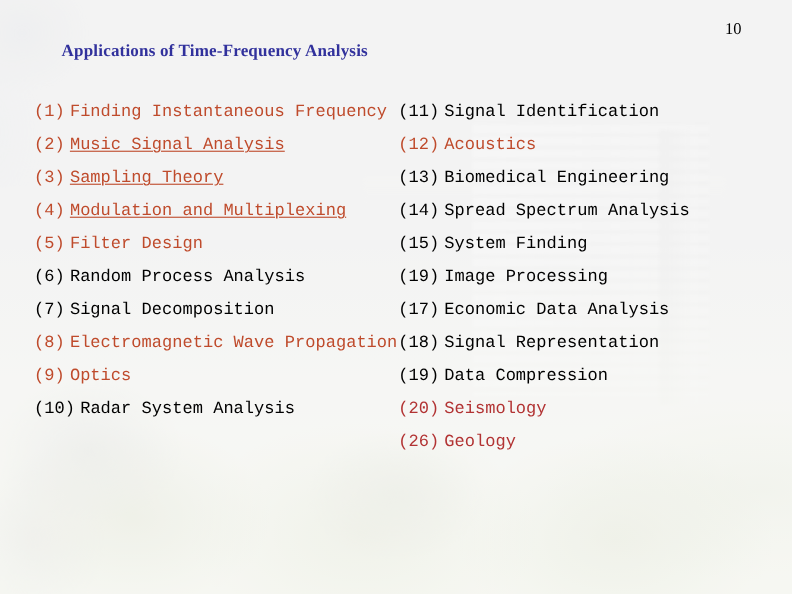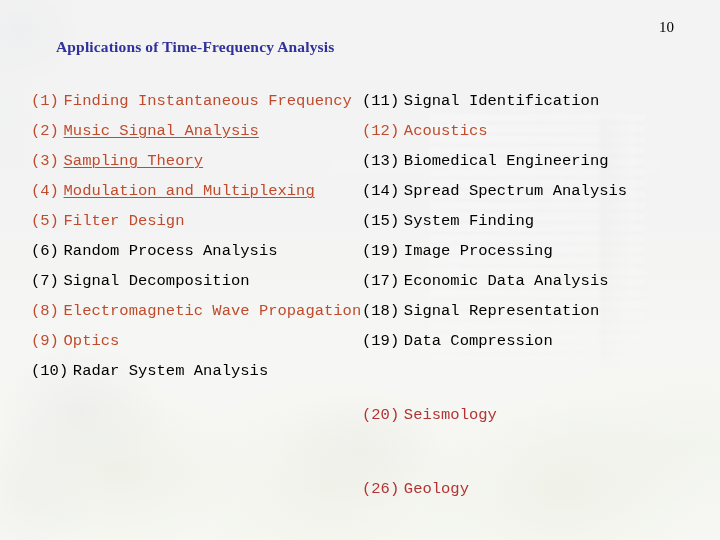--- a/index.html
+++ b/index.html
@@ -129,21 +129,21 @@
     height: 30px;
     line-height: 30px;
     font-size: 15.5px;
     white-space: nowrap;
     color: #000000;
   }
   .list-item .item-number { }
   .list-item .item-label { margin-left: 0.30em; }
 
   .c-orange { color: #bf4b2c; }
-  .c-red    { color: #b23333; margin-top: 44px; }
+  .c-red    { color: #b23333; }
   .c-black  { color: #000000; }
 
   .u .item-label {
     text-decoration: underline;
     text-decoration-thickness: 1px;
     text-underline-offset: 2px;
   }
 </style>
 </head>
 <body>

